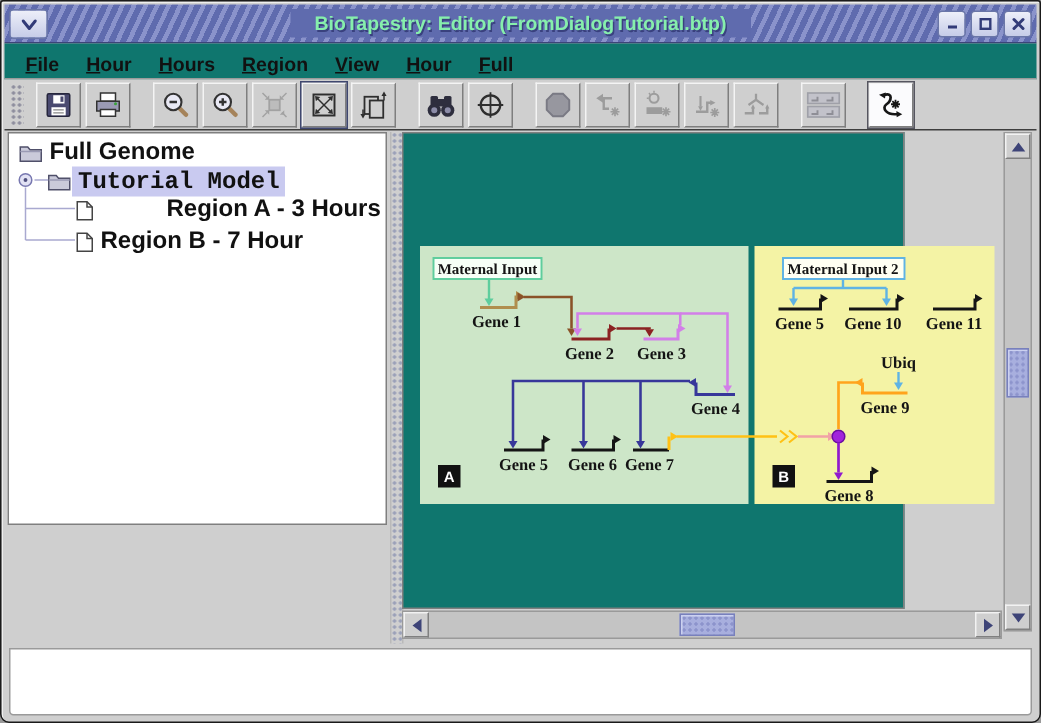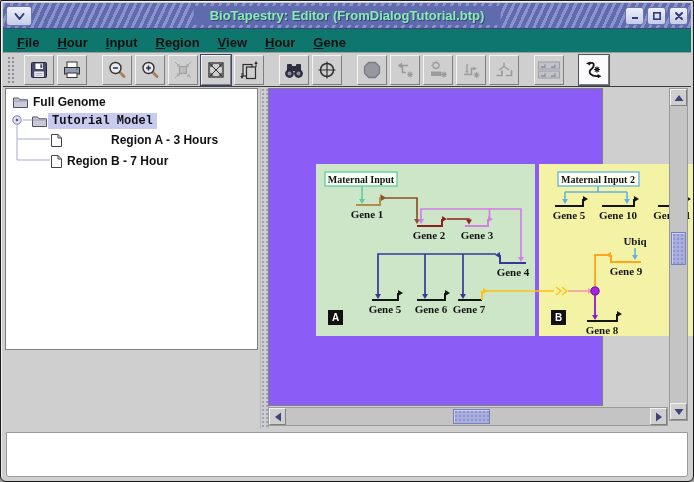--- a/index.html
+++ b/index.html
@@ -63,33 +63,32 @@
   
   .main{
     position:absolute;left:2px;top:85px;right:2px;height:343px;
     background:#CFCFCF;border-top:1px solid #3e3e3e;
   }
   .tree-panel{
     position:absolute;left:2px;top:1px;width:253px;height:262px;
     background:#fff;border:1px solid #7f7f7f;overflow:hidden;
   }
   .tree-overlay{position:absolute;left:0;top:0;}
-  .tree-row{position:absolute;height:18px;display:flex;align-items:center;font-size:12px;font-weight:bold;color:#111;}
+  .tree-row{position:absolute;height:18px;display:flex;align-items:center;font-size:16px;font-weight:bold;color:#111;}
   .tree-label{padding:1px 4px;white-space:nowrap;}
   .tree-label.selected{background:#C9CAF0;}
   .divider{
     position:absolute;left:257px;top:1px;width:9px;bottom:0;background:#CFCFCF;
     background-image:radial-gradient(#9aa0b8 1px,transparent 1.2px);background-size:4px 4px;
     border-left:1px solid #b9b9b9;border-right:1px solid #b9b9b9;
   }
   .canvas-wrap{position:absolute;left:265px;top:0;right:0;bottom:0;}
   .canvas-view{
-    position:absolute;left:0;top:1px;width:335px;height:318px;background:#8b5cf6;
+    position:absolute;left:0;top:1px;width:335px;height:318px;background:#0f766e;
     border:1px solid #7f7f7f;
-    padding-left:36px;
   }
   .net text{font:bold 11px "Liberation Serif","DejaVu Serif",serif;fill:#141414;text-anchor:middle;}
   .net text.box{font-size:10px;}
   .net text.rletter{font:bold 10px "Liberation Sans","DejaVu Sans",sans-serif;fill:#ffffff;}
   
   .vscroll{position:absolute;left:401px;top:1px;width:19px;height:333px;background:#C4C4C4;border:1px solid #9a9a9a;}
   .hscroll{position:absolute;left:0;top:320px;width:400px;height:19px;background:#C4C4C4;border:1px solid #9a9a9a;}
   .sb-arrow{position:absolute;width:17px;height:17px;background:#CFCFCF;border:1px solid;border-color:#F2F2F2 #808080 #808080 #F2F2F2;display:flex;align-items:center;justify-content:center;}
   .sb-thumb{
     position:absolute;background:#A8AFDE;border:1px solid #7880BC;
@@ -130,25 +129,25 @@
         <svg width="10" height="10">
             <path d="M2,2 L8,8 M8,2 L2,8" stroke="#323B78" stroke-width="2" stroke-linecap="round"></path>
           </svg>
       </div>
     </div>
   </div>
 
   <div class="menubar">
     <span class="menu-item">File</span>
     <span class="menu-item">Hour</span>
-    <span class="menu-item">Input</span>
+    <span class="menu-item">Hours</span>
     <span class="menu-item">Region</span>
     <span class="menu-item">View</span>
     <span class="menu-item">Hour</span>
-    <span class="menu-item">Gene</span>
+    <span class="menu-item">Full</span>
   </div>
 
   <div class="toolbar">
     <div class="grip"></div>
 
     <div class="tb-btn">
       <svg width="22" height="22">
         <rect x="3.5" y="3.5" width="15" height="15" rx="1" fill="#4A4A70" stroke="#26263c"></rect>
         <rect x="7.5" y="4.5" width="7.5" height="5.5" fill="#fff"></rect>
         <rect x="12.3" y="5.3" width="2" height="3.6" fill="#4A4A70"></rect>

